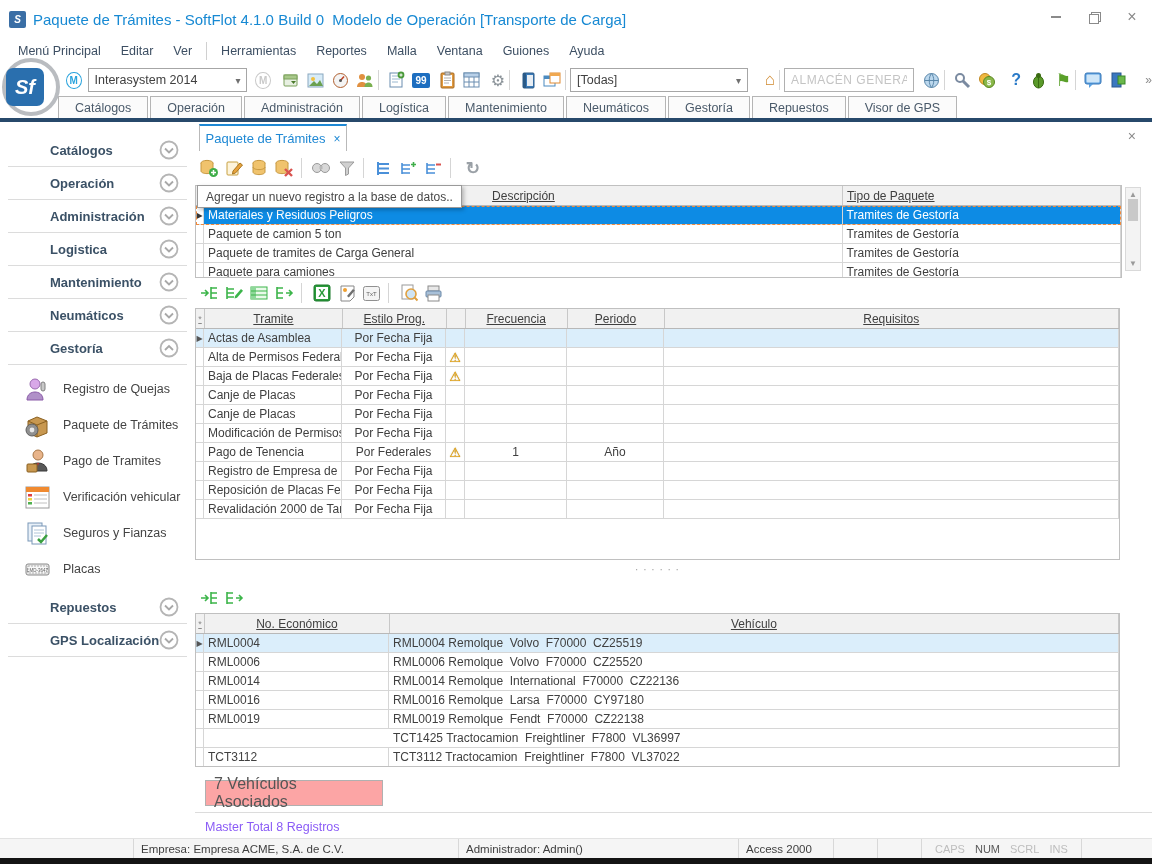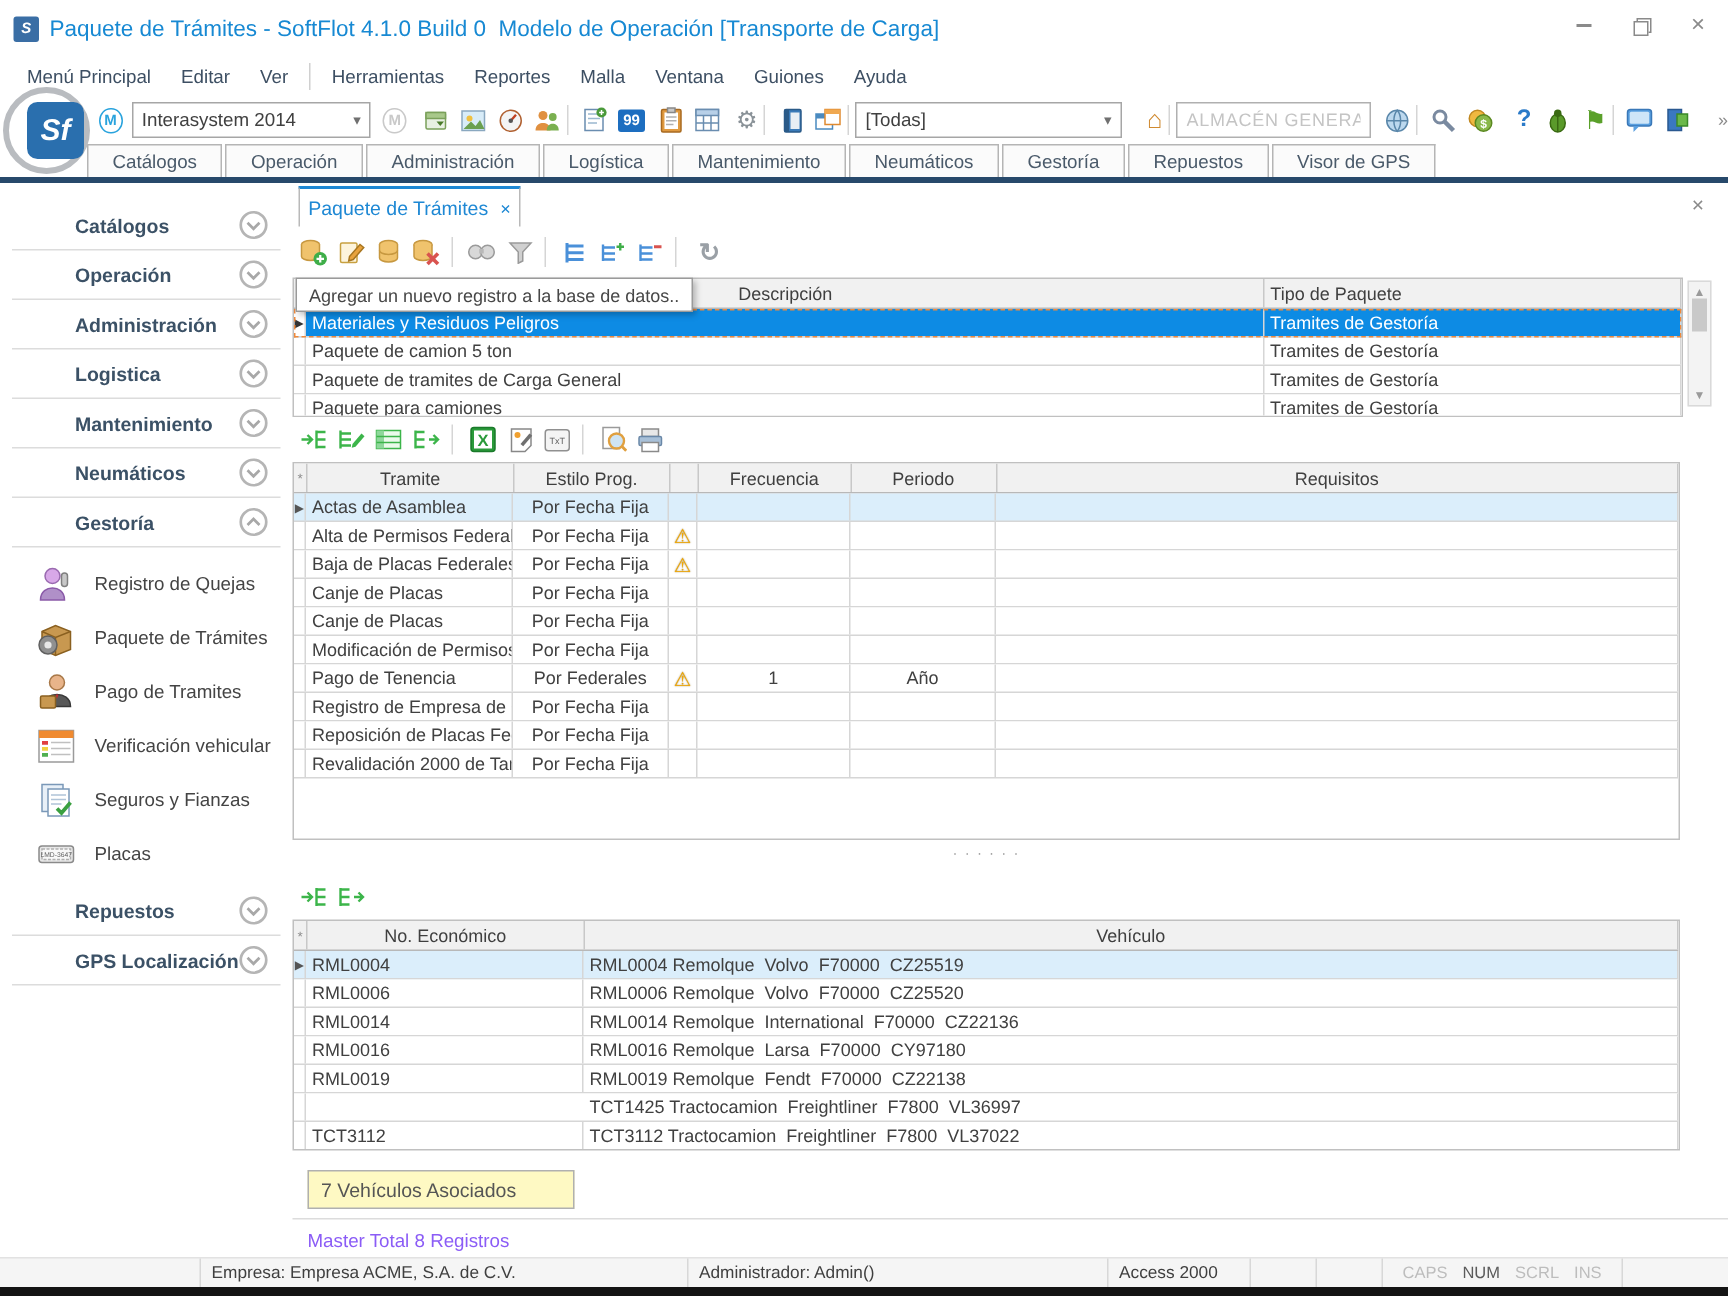--- a/index.html
+++ b/index.html
@@ -17,21 +17,21 @@
   .restore-glyph::before { content:""; position:absolute; left:2px; top:0; width:8px; height:8px; border:1px solid #8a8a8a; }
   .restore-glyph::after { content:""; position:absolute; left:0; top:2px; width:8px; height:8px; border:1px solid #8a8a8a; background:#fff; }
 
   
   .menubar { position:absolute; left:0; top:38px; width:1152px; height:26px; display:flex; align-items:center; padding-left:8px; color:#3d4f63; font-size:12.5px; }
   .menu-item { padding:4px 10px; }
   .menu-sep { width:1px; height:18px; background:#d0d0d0; margin:0 4px; }
 
   
   .toolbar { position:absolute; left:0; top:64px; width:1152px; height:32px; display:flex; align-items:center; }
-  .logo { position:absolute; left:2px; top:-6px; width:58px; height:58px; border-radius:50%; background:#fff; border:4px solid #b9bcc0; display:flex; align-items:center; justify-content:flex-end; z-index:6; }
+  .logo { position:absolute; left:2px; top:-6px; width:58px; height:58px; border-radius:50%; background:#fff; border:4px solid #b9bcc0; display:flex; align-items:center; justify-content:flex-start; z-index:6; }
   .logo-inner { width:38px; height:38px; background:#2a6fae; border-radius:7px; color:#fff; font-weight:bold; font-style:italic; font-size:20px; display:flex; align-items:center; justify-content:center; }
   .tb-group { display:flex; align-items:center; gap:3px; }
   .ico { width:22px; height:24px; display:inline-flex; align-items:center; justify-content:flex-end; position:relative; flex:none; }
   .tb-sep { width:1px; height:20px; background:#d5d5d5; margin:0 4px; flex:none; }
   .combo { height:24px; border:1px solid #a6a6a6; background:#fff; display:flex; align-items:center; padding:0 6px; color:#404040; font-size:12.5px; position:relative; }
   .combo .arrow { position:absolute; right:6px; color:#707070; font-size:10px; }
   .m-badge { width:17px; height:17px; border:1.5px solid #29a3dd; color:#29a3dd; border-radius:50%; font-size:10px; font-weight:bold; display:flex; align-items:center; justify-content:center; }
   .m-badge.gray { border-color:#c9c9c9; color:#c9c9c9; }
   .txt-input { height:24px; border:1px solid #b0b0b0; background:#fff; padding:0 6px; font-size:12px; color:#404040; font-family:"Liberation Sans",sans-serif; width:130px; }
   .txt-input::placeholder { color:#c4c4c4; letter-spacing:.5px; }
@@ -58,40 +58,40 @@
 
   .doc-toolbar { position:absolute; left:2px; top:32px; height:28px; display:flex; align-items:center; gap:3px; }
   .det-toolbar { position:absolute; left:2px; top:158px; height:26px; display:flex; align-items:center; gap:3px; }
   .assoc-toolbar { position:absolute; left:2px; top:464px; height:24px; display:flex; align-items:center; gap:3px; }
 
   .tooltip { position:absolute; left:2px; top:63px; height:23px; background:#fff; border:1px solid #9a9a9a; box-shadow:2px 2px 4px rgba(0,0,0,.25); display:flex; align-items:center; padding:0 8px; font-size:12px; color:#474747; z-index:20; white-space:nowrap; }
 
   
   .grid { position:absolute; background:#fff; border:1px solid #c0c0c0; overflow:hidden; }
   .g-head { display:flex; height:20px; background:#f1f1f1; border-bottom:1px solid #b8b8b8; }
-  .g-hcell { border-right:1px solid #c8c8c8; font-size:12px; color:#3f3f3f; display:flex; align-items:center; padding:0 4px; overflow:hidden; white-space:pre; }
+  .g-hcell { border-right:1px solid #c8c8c8; font-size:12px; color:#3f3f3f; display:flex; align-items:center; padding:0 4px; overflow:hidden; white-space:pre;text-decoration:underline; }
   .g-row { display:flex; height:19px; border-bottom:1px solid #d6d6d6; background:#fff; }
   .g-cell { border-right:1px solid #d6d6d6; font-size:12px; display:flex; align-items:center; padding:0 4px; overflow:hidden; white-space:pre; color:#404040; }
   .g-ind { justify-content:center; padding:0; color:#555; }
   .sel-strong { background:#0d8be4; outline:1px dashed #f08a3c; outline-offset:-1px; }
   .sel-strong .g-cell { color:#fff; }
   .sel-strong .g-ind { background:#fff; color:#333; }
   .sel-soft { background:#dbeefb; }
   .warn-glyph { color:#f5a800; font-size:13px; text-shadow:0 0 1px #7a5a00; }
 
   #master-grid { left:0; top:63px; width:927px; height:93px; }
   #tramites-grid { left:0; top:186px; width:925px; height:252px; }
   #vehiculos-grid { left:0; top:491px; width:925px; height:154px; }
 
   .vscroll { position:absolute; left:930px; top:65px; width:16px; height:84px; background:#f3f3f3; border:1px solid #d9d9d9; display:flex; flex-direction:column; align-items:center; justify-content:space-between; color:#9a9a9a; font-size:8px; padding:2px 0; }
   .vthumb { width:10px; height:22px; background:#c9c9c9; }
 
   .splitter-dots { position:absolute; left:0; top:444px; width:925px; text-align:center; color:#9a9a9a; font-size:10px; letter-spacing:1px; line-height:8px; }
 
-  .assoc-box { position:absolute; left:10px; top:658px; width:178px; height:26px; border:1px solid #b0b0b0; display:flex; align-items:center; padding:0 8px; color:#555; font-size:13px; background:#fef9c3; }
+  .assoc-box { position:absolute; left:10px; top:658px; width:178px; height:26px; border:1px solid #b0b0b0; display:flex; align-items:center; padding:0 8px; color:#555; font-size:16px; background:#fca5a5; }
   .bottom-divider { position:absolute; left:0; top:690px; width:957px; height:1px; background:#dcdcdc; }
   .master-total { position:absolute; left:10px; top:698px; color:#8b5cf6; font-size:12.5px; }
 
   
   .statusbar { position:absolute; left:0; top:838px; width:1152px; height:20px; background:#f5f5f5; border-top:1px solid #e2e2e2; font-size:11.5px; color:#3f3f3f; }
   .sb-cell { position:absolute; top:0; height:20px; display:flex; align-items:center; padding:0 7px; border-left:1px solid #d8d8d8; overflow:hidden; white-space:nowrap; }
   .locks { position:absolute; left:935px; top:0; height:20px; display:flex; align-items:center; gap:10px; font-size:11px; }
   .lock-off { color:#bdbdbd; }
   .lock-on { color:#5a5a5a; }
   .blackbar { position:absolute; left:0; top:858px; width:1152px; height:6px; background:#141414; }

